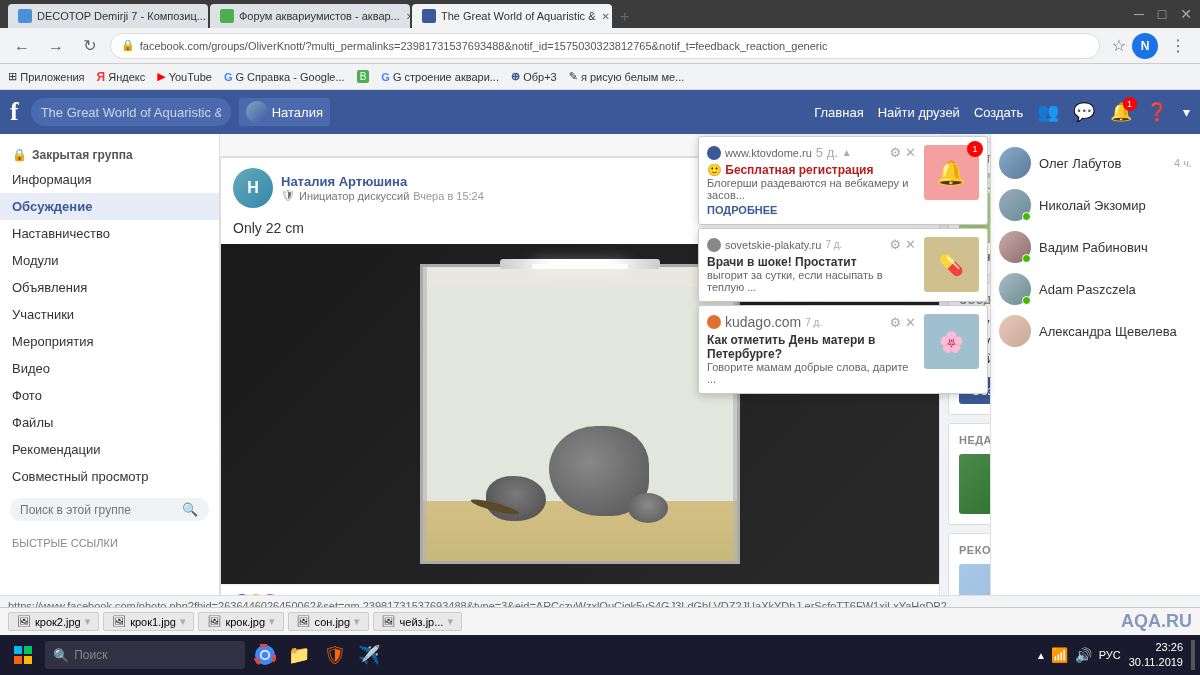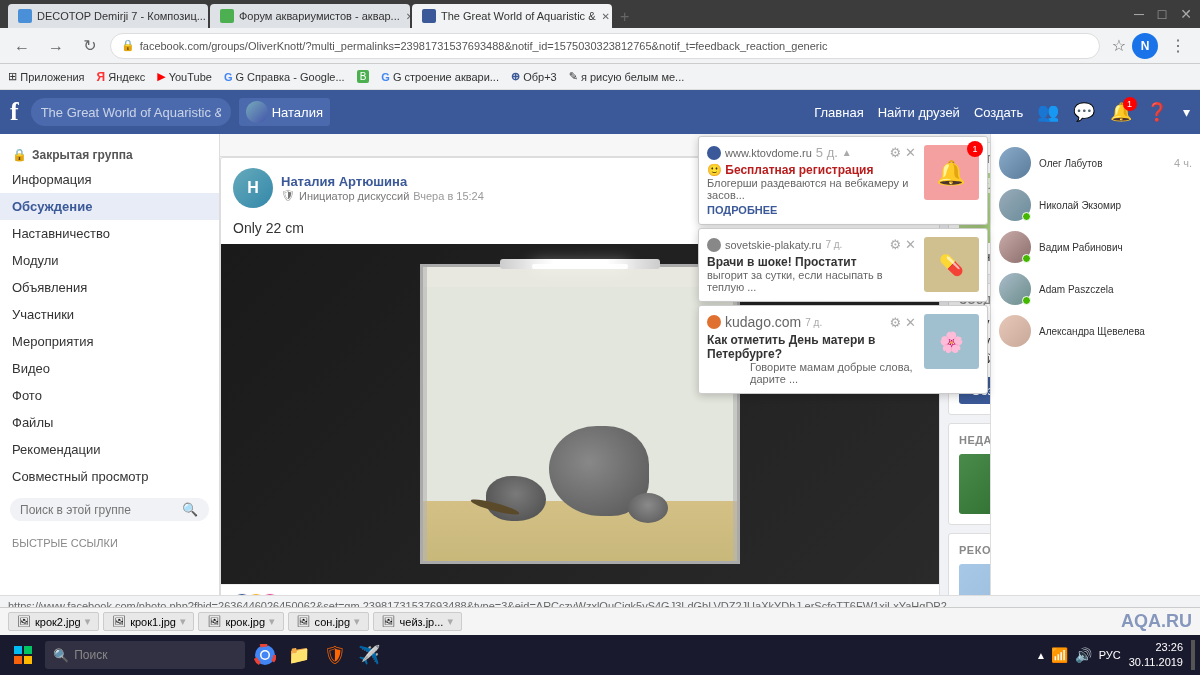--- a/index.html
+++ b/index.html
@@ -124,21 +124,21 @@
     .taskbar-time { text-align: right; line-height: 1.4; }
     .taskbar-tray { display: flex; align-items: center; gap: 6px; }
 
     
     ::-webkit-scrollbar { width: 4px; height: 4px; }
     ::-webkit-scrollbar-track { background: #f1f1f1; }
     ::-webkit-scrollbar-thumb { background: #ccc; border-radius: 2px; }
     .friend-item { display: flex; align-items: center; gap: 8px; padding: 5px 0; }
     .friend-avatar { width: 32px; height: 32px; border-radius: 50%; position: relative; }
     .friend-online-dot { position: absolute; bottom: 0; right: 0; width: 9px; height: 9px; background: #44b700; border-radius: 50%; border: 1px solid white; }
-    .friend-name { font-size: 10px; color: #333; }
+    .friend-name { font-size: 13px; color: #333; }
   </style>
 </head>
 <body>
 
 <div>
 
   <div class="title-bar">
     <div class="title-bar-tabs">
       <div class="tab">
         <div class="tab-favicon" style="background:#4a90d9;"></div>
@@ -427,21 +427,21 @@
           <div style="display:flex; align-items:center; gap:4px; margin-bottom:3px;">
             <div style="width:14px; height:14px; background:#e07030; border-radius:50%;"></div>
             <span style="font-size:14px; color:#666;">kudago.com</span>
             <span style="font-size:10px; color:#aaa;">7 д.</span>
             <div style="margin-left:auto; display:flex; gap:4px;">
               <span style="cursor:pointer; color:#aaa;">⚙</span>
               <span style="cursor:pointer; color:#aaa;">✕</span>
             </div>
           </div>
           <div style="font-size:12px; font-weight:bold; color:#333;">Как отметить День матери в Петербурге?</div>
-          <div style="font-size:11px; color:#666;margin-left:43px;">Говорите мамам добрые слова, дарите ...</div>
+          <div style="font-size:11px; color:#666;">Говорите мамам добрые слова, дарите ...</div>
         </div>
         <div style="width:55px; height:55px; background:#a0c0d0; border-radius:3px; flex-shrink:0; display:flex; align-items:center; justify-content:center;">
           <span style="font-size:20px;">🌸</span>
         </div>
       </div>
     </div>
   </div>
 </div>
 
 <div class="status-bar">

